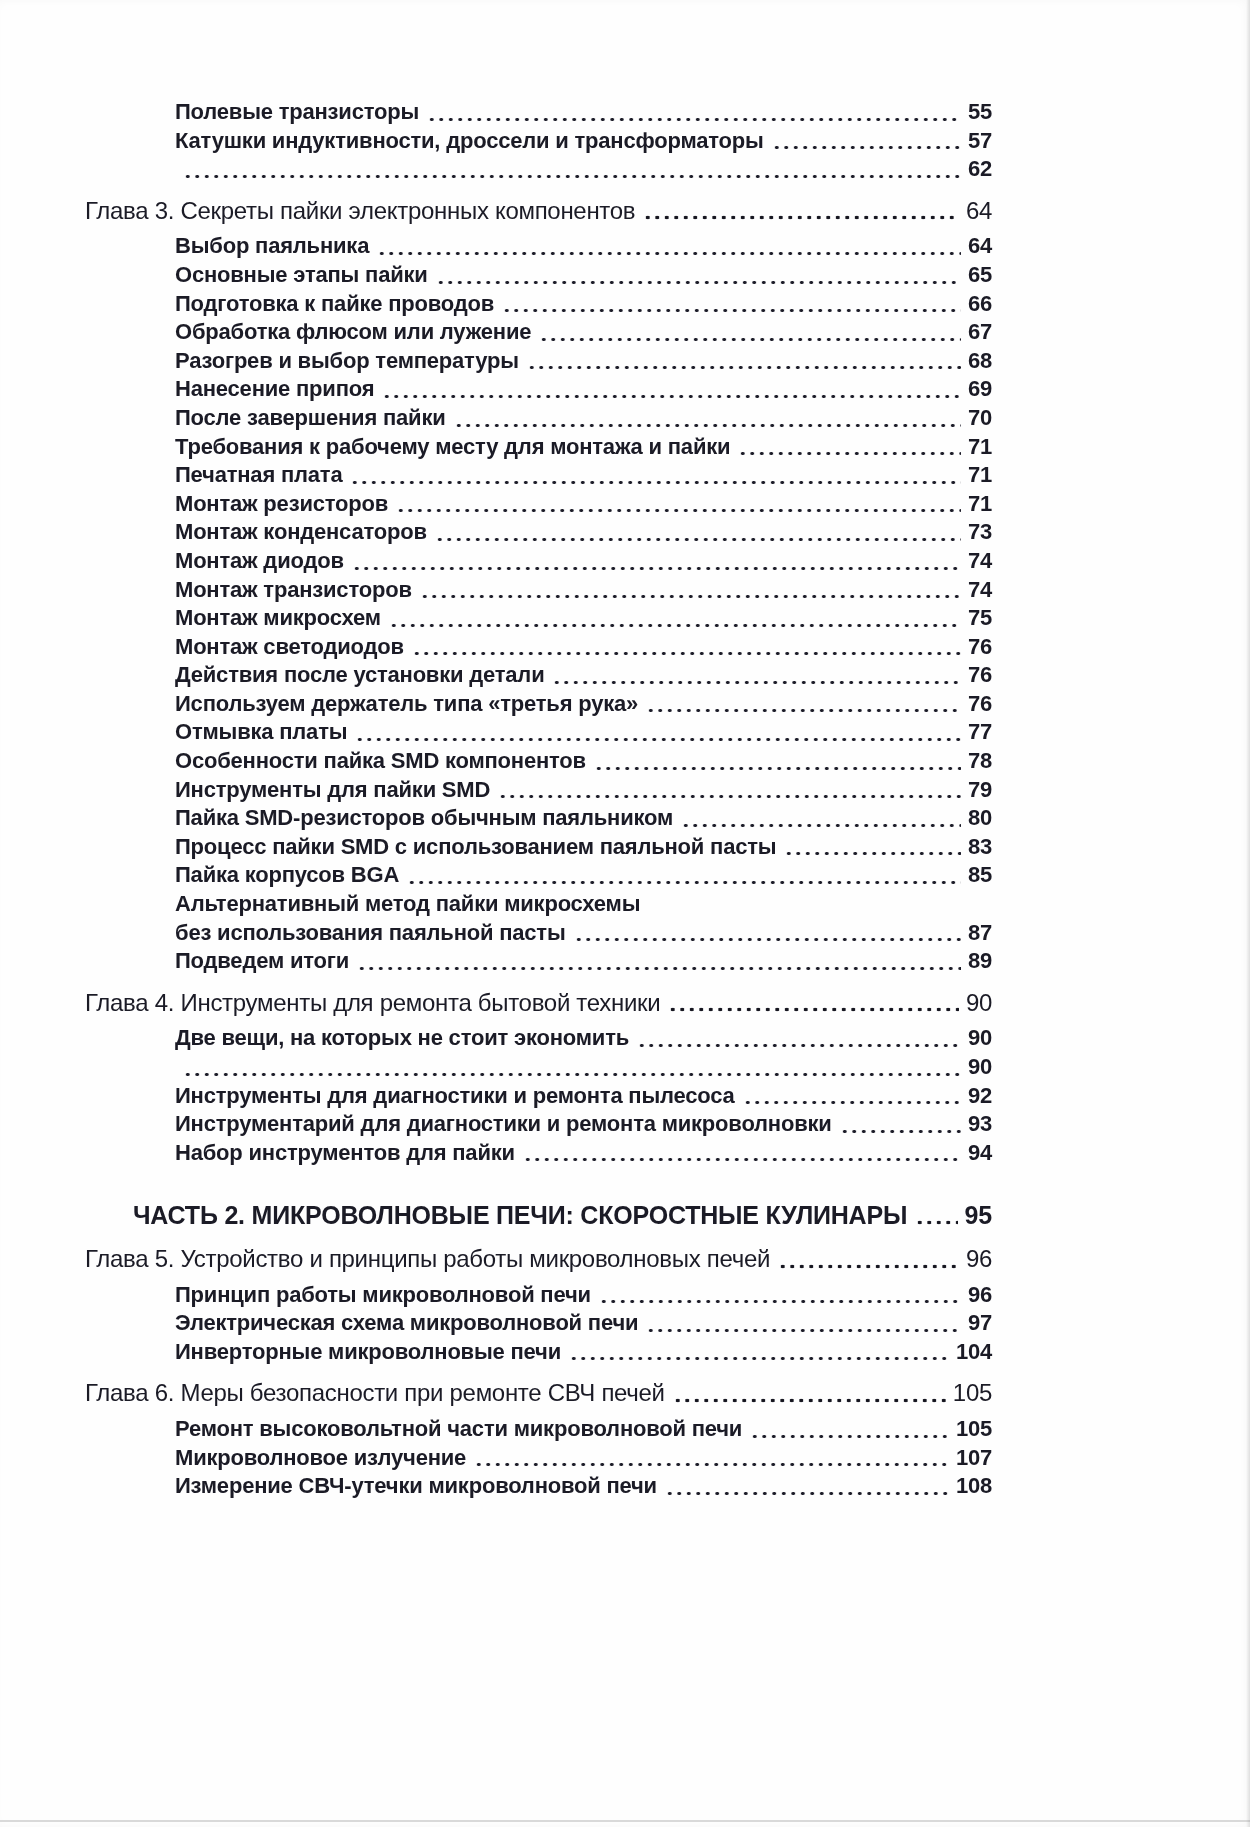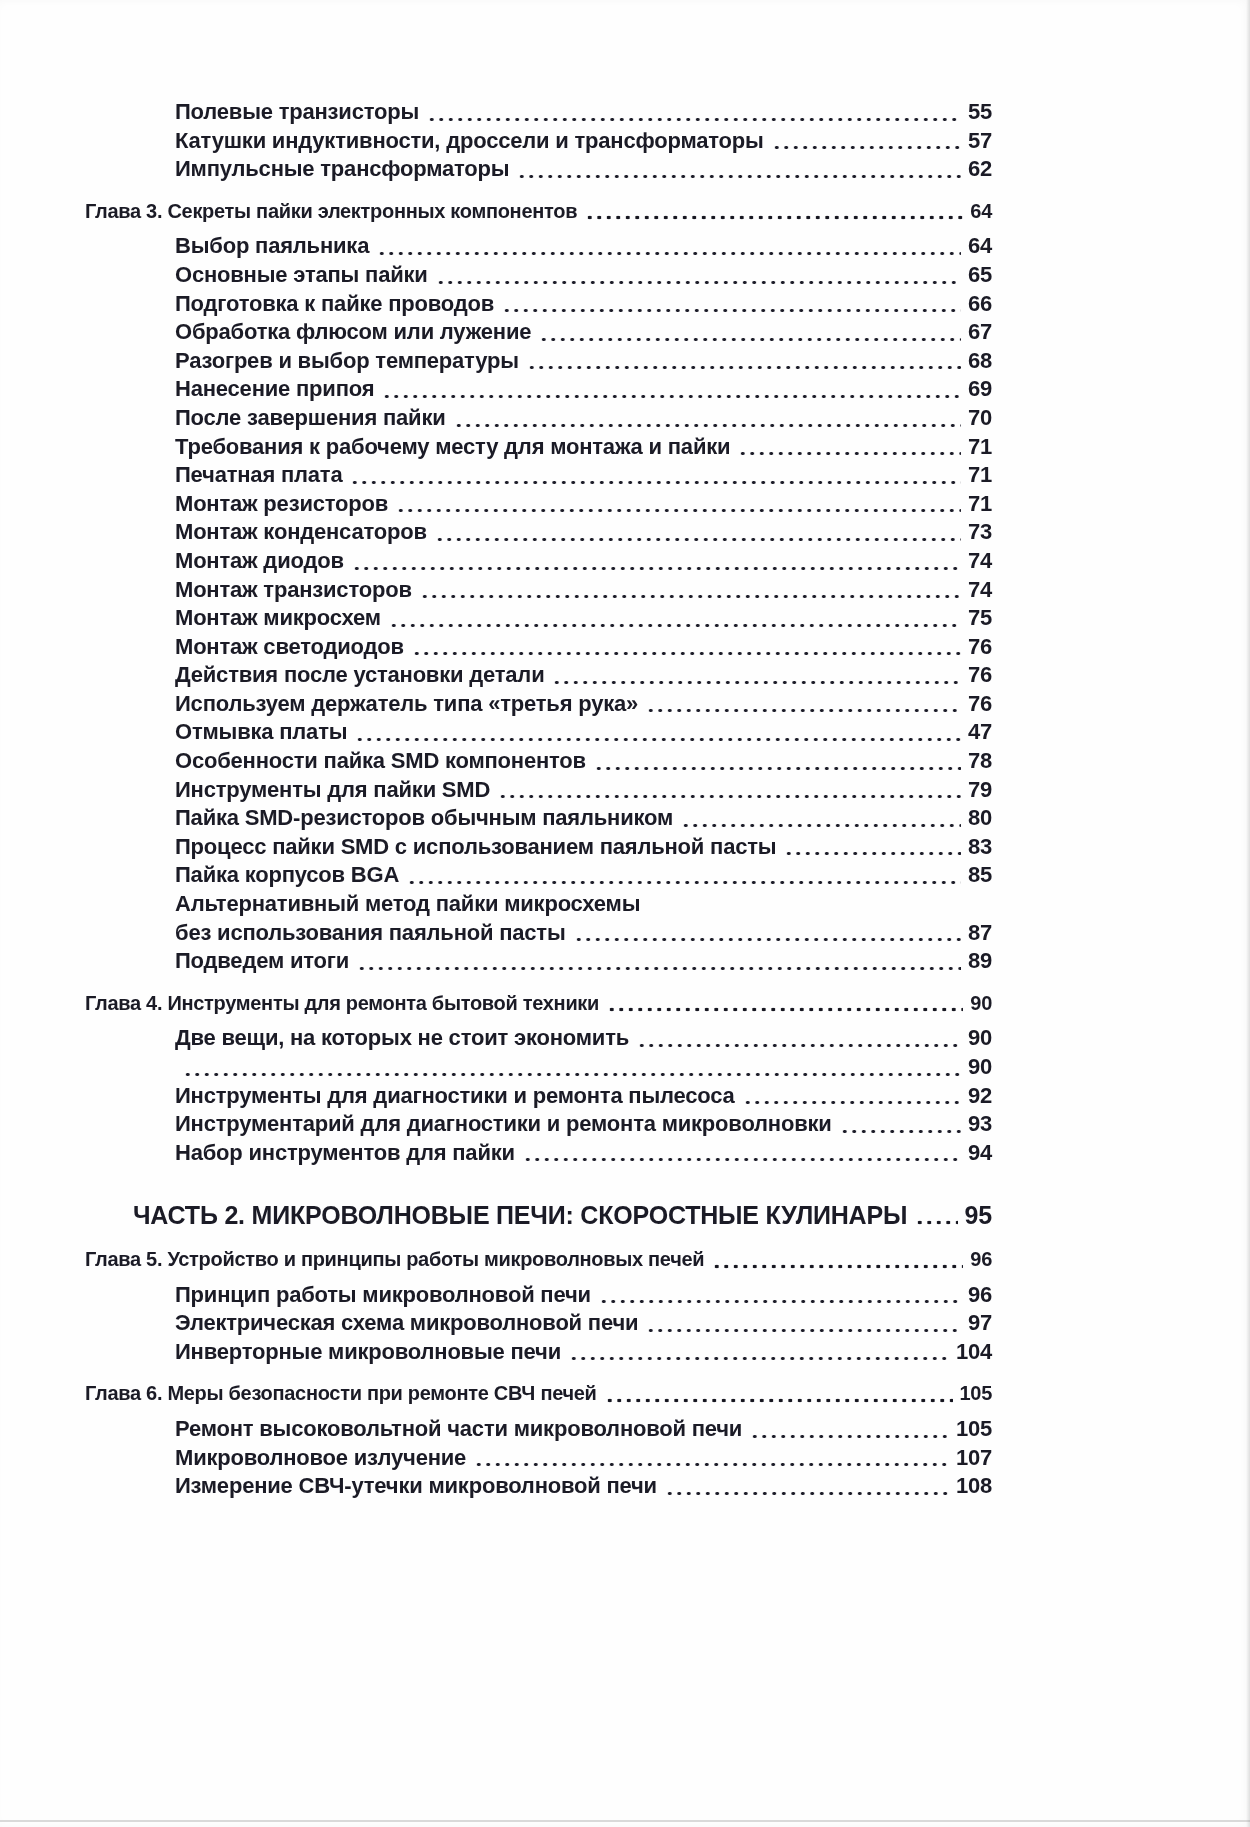--- a/index.html
+++ b/index.html
@@ -49,22 +49,22 @@
   }
   
   .row.item, .row.cont {
     padding-left: 90px;
     font-size: 22px;
     font-weight: 700;
     letter-spacing: -0.2px;
   }
   
   .row.chapter {
-    font-size: 20px;
-    font-weight: 700;
+    font-size: 24px;
+    font-weight: 400;
     letter-spacing: -0.3px;
     margin-top: 13px;
     margin-bottom: 7px;
   }
   
   .row.part {
     font-size: 25px;
     font-weight: 700;
     letter-spacing: -0.2px;
     margin-top: 34px;
@@ -102,21 +102,20 @@
     <span class="label">Полевые транзисторы</span>
     <span class="leader"></span>
     <span class="pagenum">55</span>
   </div>
       <div class="row item">
     <span class="label">Катушки индуктивности, дроссели и трансформаторы</span>
     <span class="leader"></span>
     <span class="pagenum">57</span>
   </div>
       <div class="row item">
-    <span class="label">Импульсные трансформаторы</span>
     <span class="leader"></span>
     <span class="pagenum">62</span>
   </div>
       <div class="row chapter">
     <span class="label">Глава 3. Секреты пайки электронных компонентов</span>
     <span class="leader"></span>
     <span class="pagenum">64</span>
   </div>
       <div class="row item">
     <span class="label">Выбор паяльника</span>
@@ -199,21 +198,21 @@
     <span class="pagenum">76</span>
   </div>
       <div class="row item">
     <span class="label">Используем держатель типа «третья рука»</span>
     <span class="leader"></span>
     <span class="pagenum">76</span>
   </div>
       <div class="row item">
     <span class="label">Отмывка платы</span>
     <span class="leader"></span>
-    <span class="pagenum">47</span>
+    <span class="pagenum">77</span>
   </div>
       <div class="row item">
     <span class="label">Особенности пайка SMD компонентов</span>
     <span class="leader"></span>
     <span class="pagenum">78</span>
   </div>
       <div class="row item">
     <span class="label">Инструменты для пайки SMD</span>
     <span class="leader"></span>
     <span class="pagenum">79</span>

